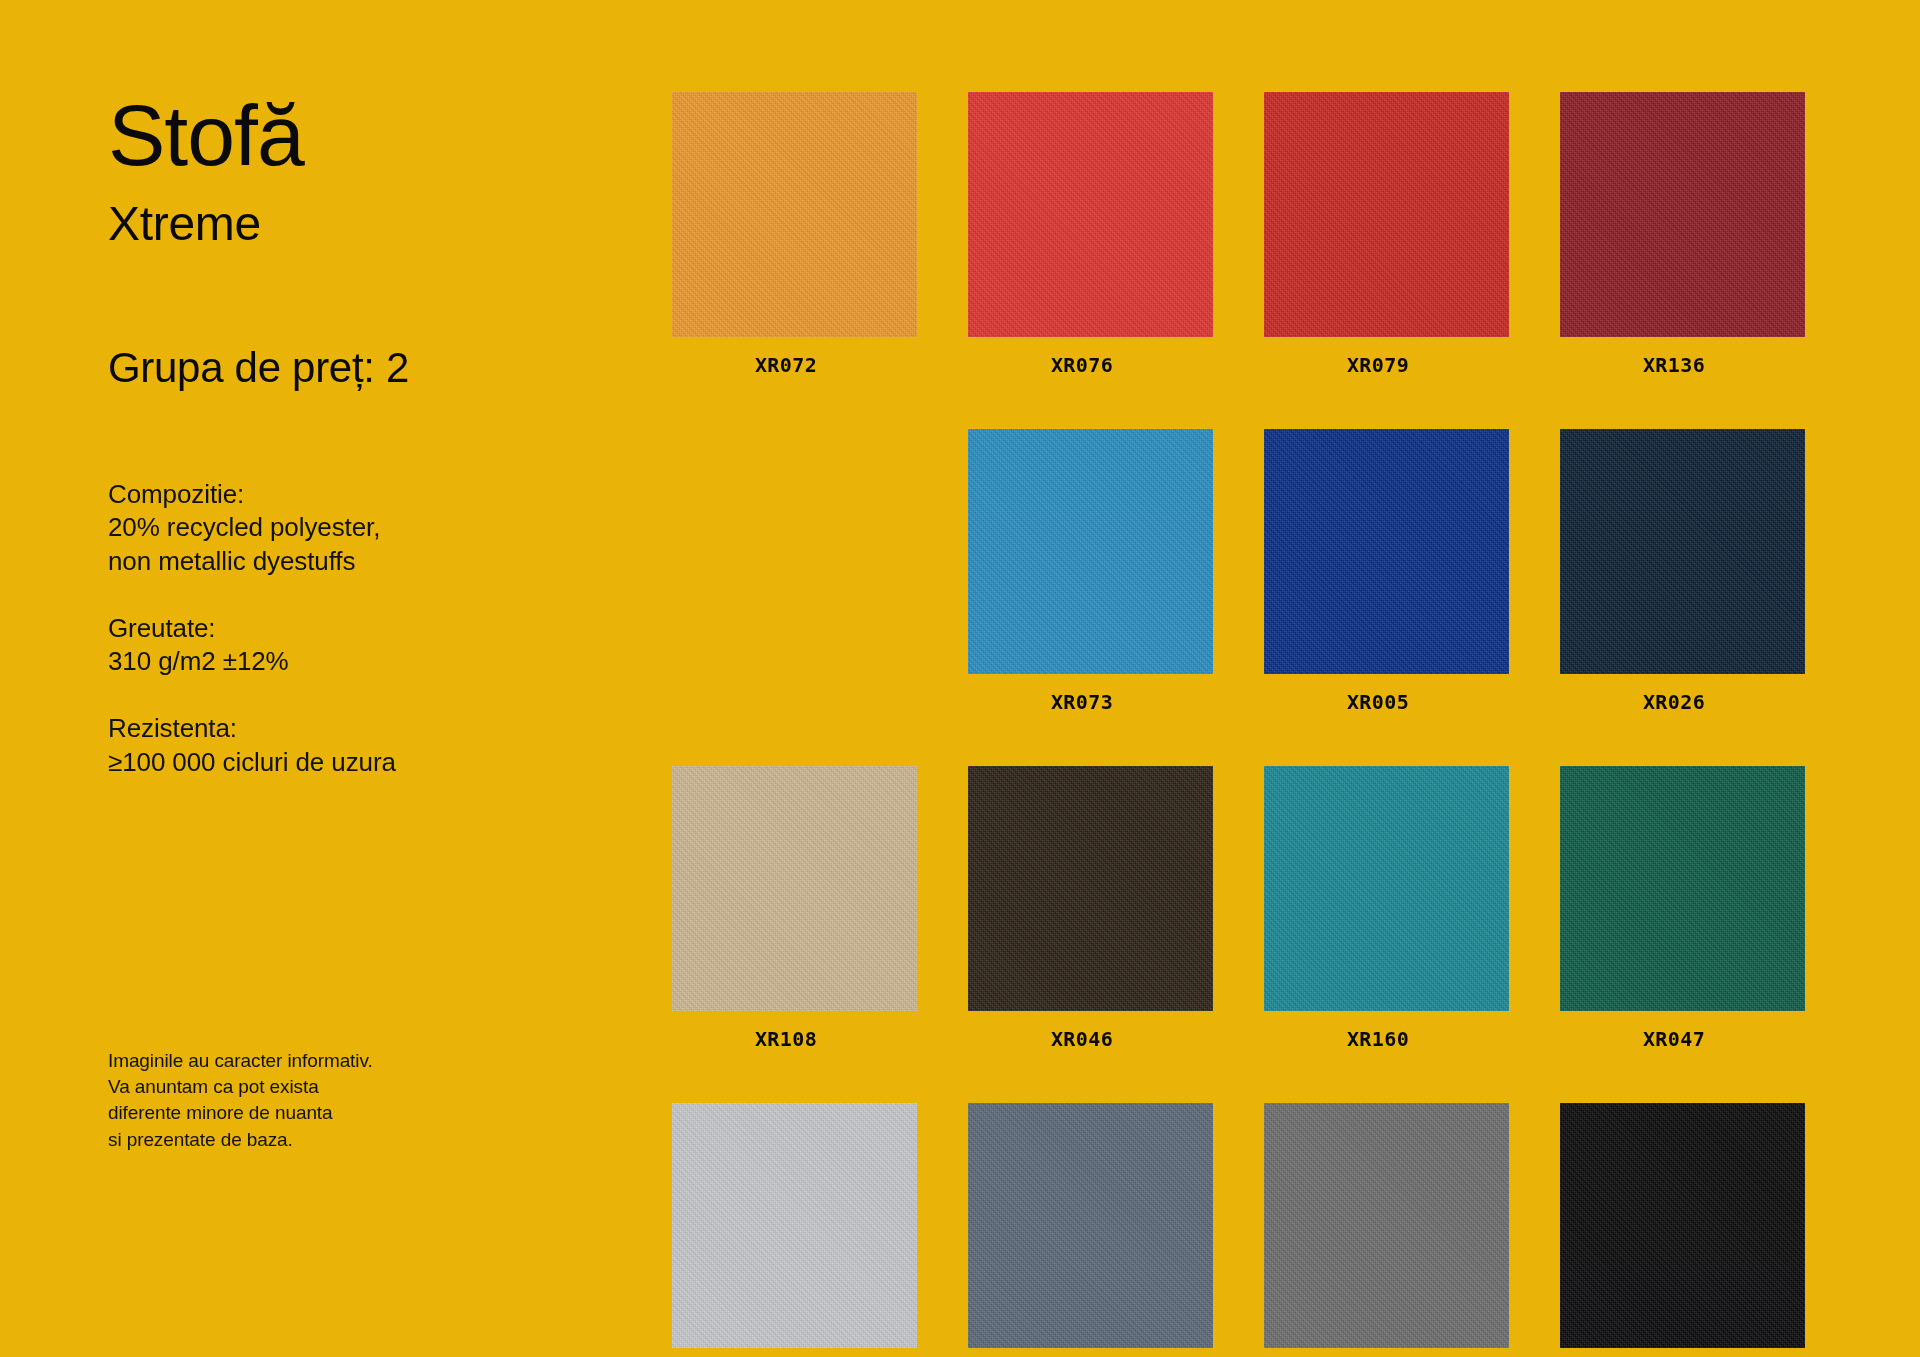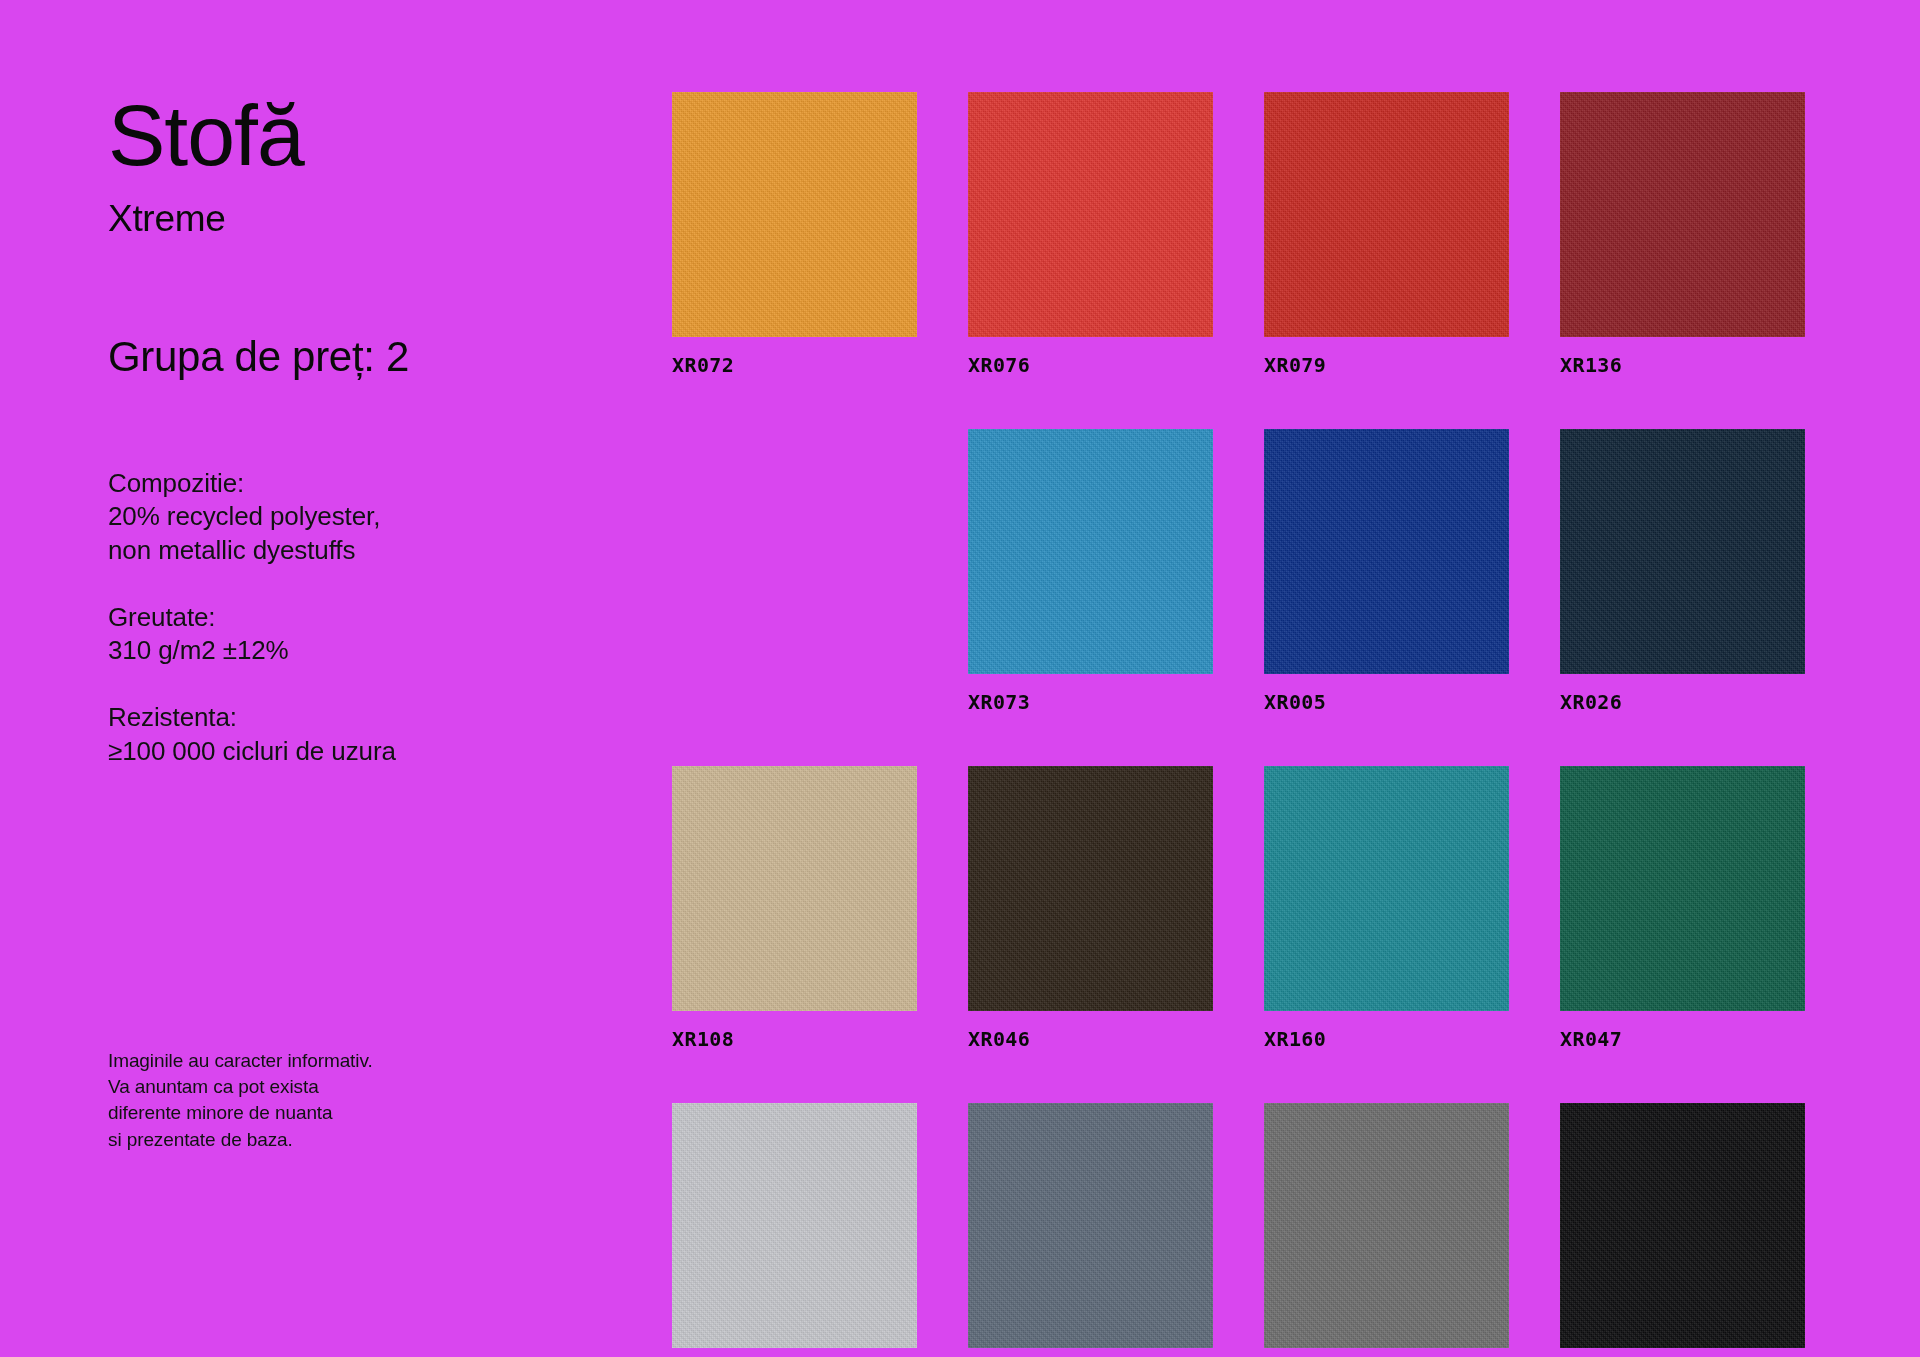--- a/index.html
+++ b/index.html
@@ -9,40 +9,40 @@
     width:1920px; height:1357px;
     background:#ffffff;
     font-family:"Liberation Sans", sans-serif;
     color:#111111;
     overflow:hidden;
   }
 
   .page {
     position:relative;
     width:1920px; height:1357px;
-    background:#d946ef;
+    background:#eab308;
   }
 
   
   .info-col {
     position:absolute;
     left:108px; top:92px;
     width:520px;
   }
 
   .title {
     font-size:86px;
     font-weight:400;
     letter-spacing:-1px;
     line-height:1.0;
     color:#0a0a0a;
   }
 
   .subtitle {
-    font-size:37px;
+    font-size:48px;
     font-weight:400;
     line-height:1.0;
     margin-top:22px;
     color:#0a0a0a;
     letter-spacing:-0.3px;
   }
 
   .price-group {
     font-size:42px;
     font-weight:400;
@@ -77,21 +77,21 @@
   
   .grid {
     position:absolute;
     left:672px; top:92px;
     display:grid;
     grid-template-columns:repeat(4, 245px);
     column-gap:51px;
     row-gap:52px;
   }
 
-  .cell { width:228px; }
+  .cell { width:228px;text-align:center; }
   .cell.empty { visibility:hidden; }
 
   .swatch {
     width:245px;
     height:245px;
     position:relative;
     overflow:hidden;
   }
 
   

